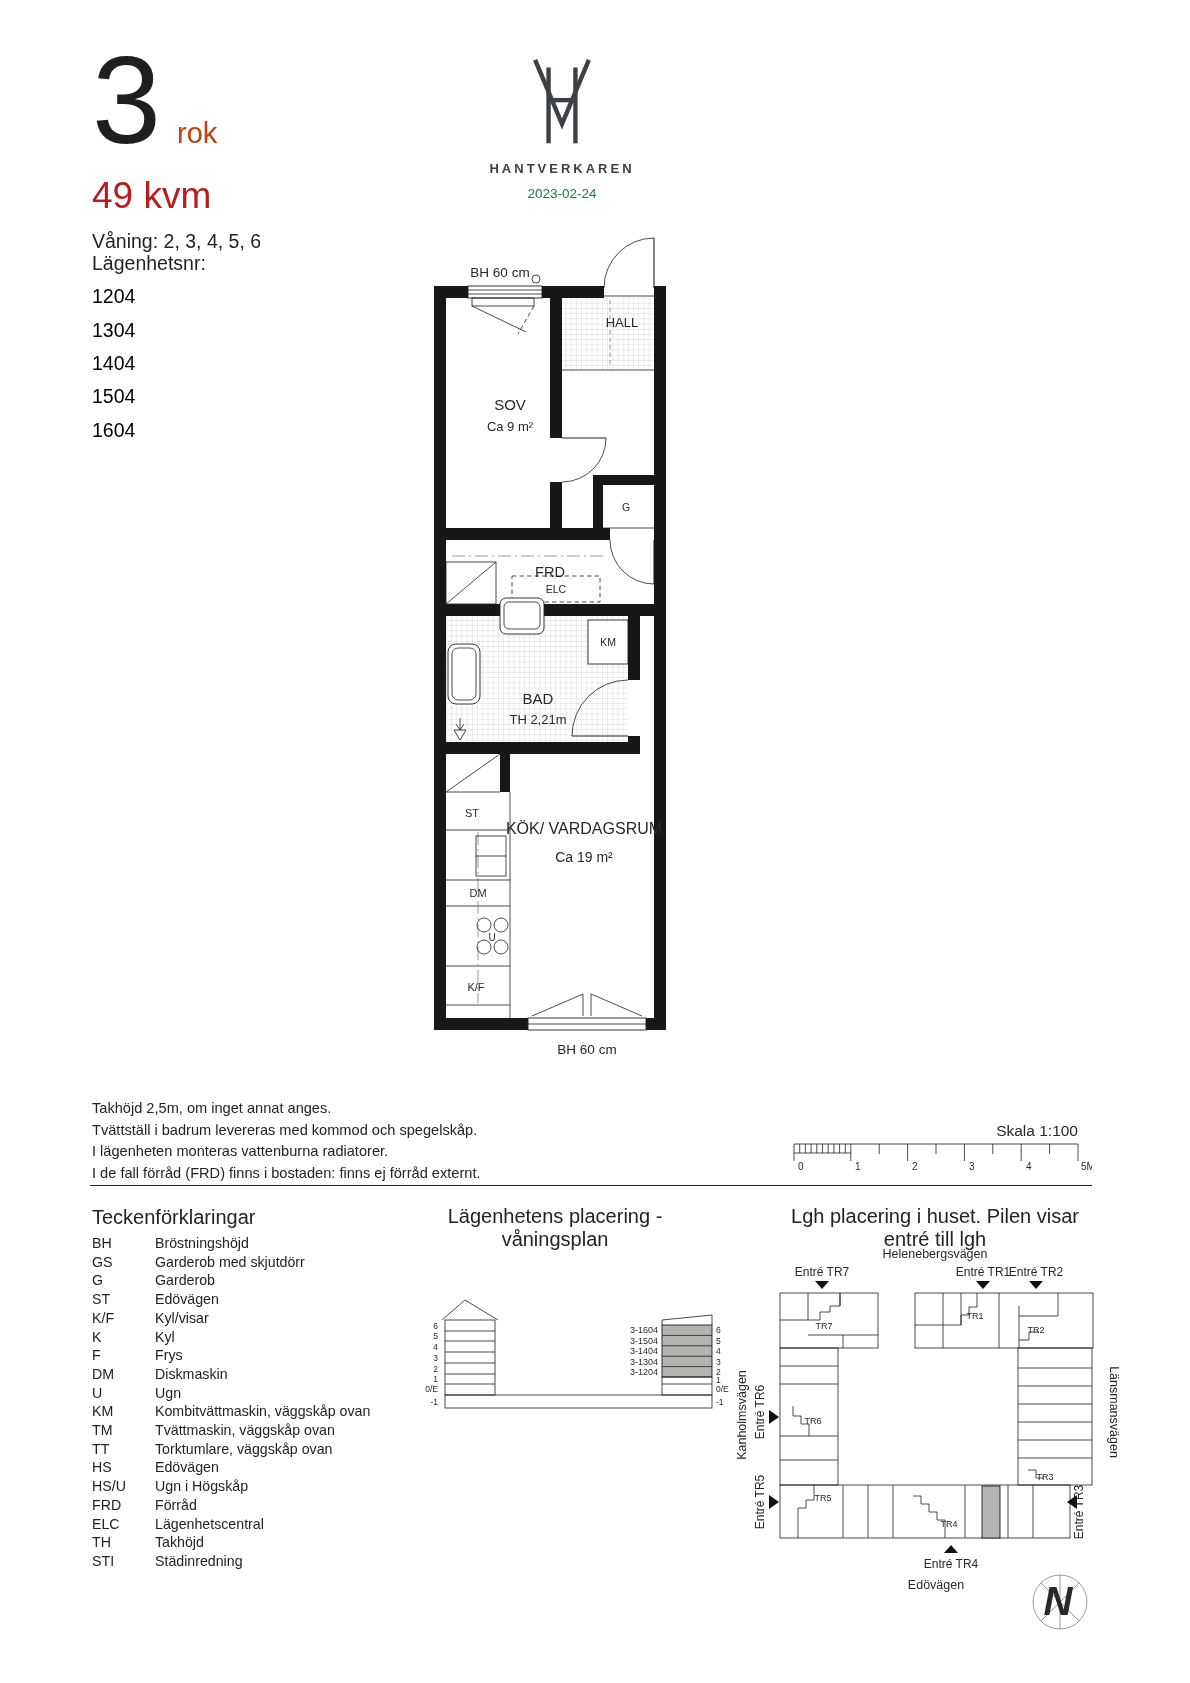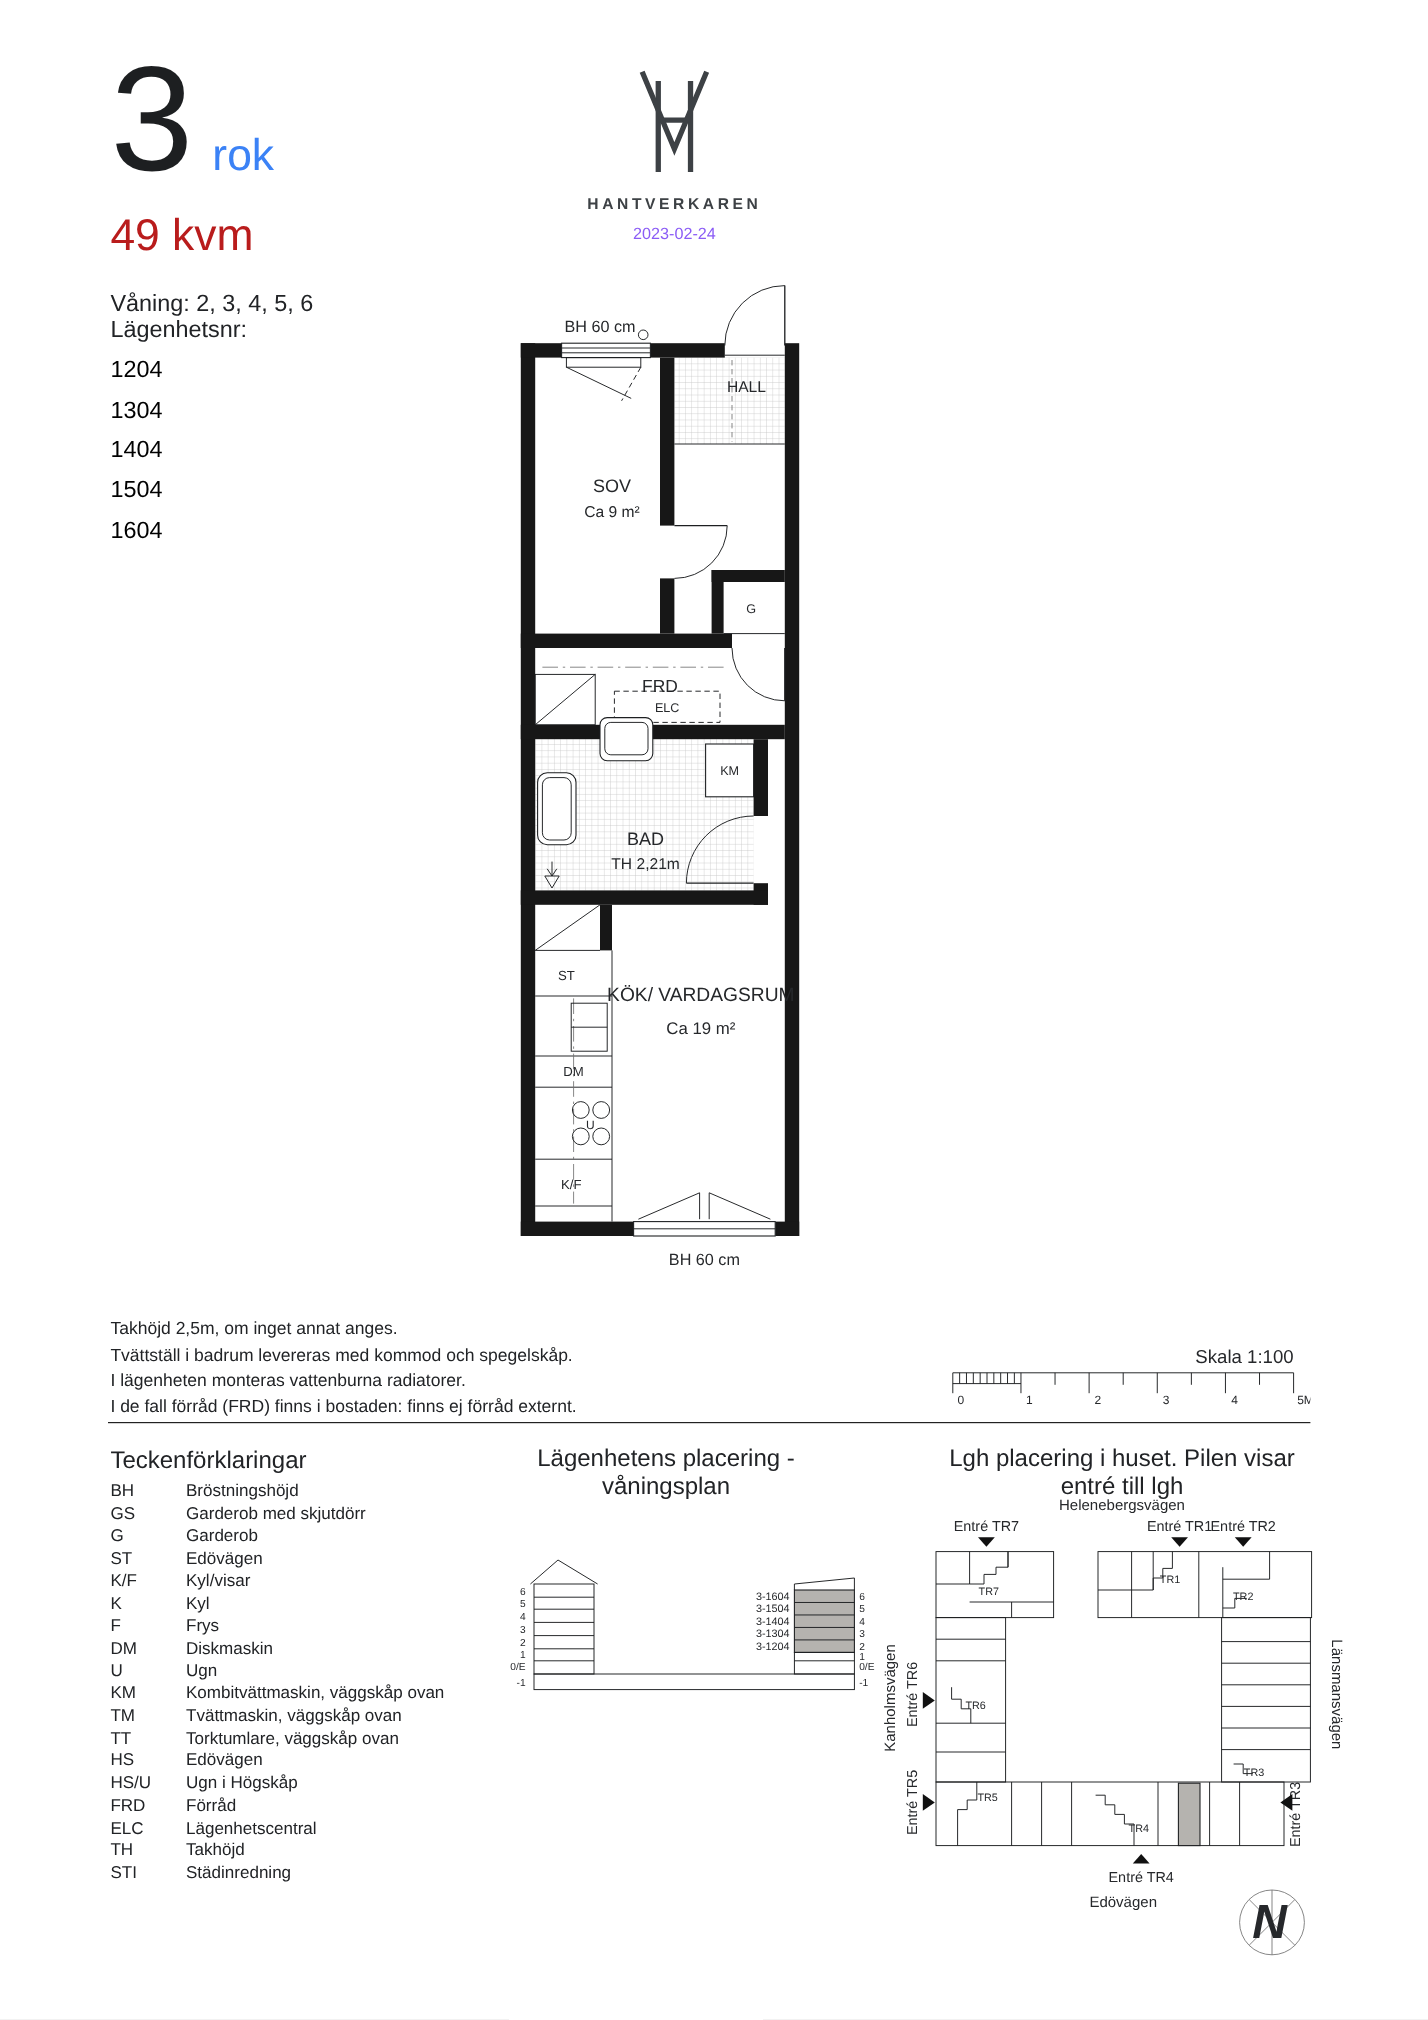--- a/index.html
+++ b/index.html
@@ -3,28 +3,28 @@
 <meta charset="utf-8">
 <style>
   html,body{margin:0;padding:0;background:#e8e8e8;}
   #page{position:relative;width:1190px;height:1683px;background:#ffffff;margin:0 auto;
         font-family:"Liberation Sans",sans-serif;color:#26282b;overflow:hidden;}
   .abs{position:absolute;}
 
   
   .rooms-line{display:flex;align-items:baseline;gap:16px;}
   .rooms-count{font-size:124px;line-height:0.85;font-weight:400;color:#1d1f21;}
-  .rooms-unit{font-size:37px;color:#3b82f6;text-align:center;}
+  .rooms-unit{font-size:29px;color:#c2410c;text-align:center;}
   .area{font-size:37px;margin-top:22px;color:#b91c1c;}
-  .meta{font-size:19.5px;line-height:21.5px;margin-top:26px;color:#212326;}
+  .meta{font-size:19.5px;line-height:21.5px;margin-top:14px;color:#212326;}
   .apt-num{font-size:19.5px;line-height:21.3px;color:#000000;margin-top:12px;}
 
   .brand-block{width:150px;text-align:center;}
   .brand-name{font-size:13px;font-weight:bold;letter-spacing:3px;color:#3d4145;margin-top:6px;}
-  .brand-date{font-size:13.5px;color:#8b5cf6;margin-top:10px;}
+  .brand-date{font-size:13.5px;color:#15803d;margin-top:10px;}
 
   
   .notes{font-size:14.6px;line-height:21.6px;color:#212326;}
   .footer{font-size:13.2px;line-height:21px;text-align:center;color:#35373a;}
 
   
   .sec-title{font-size:20px;color:#212326;}
   .center{text-align:center;}
 
   

